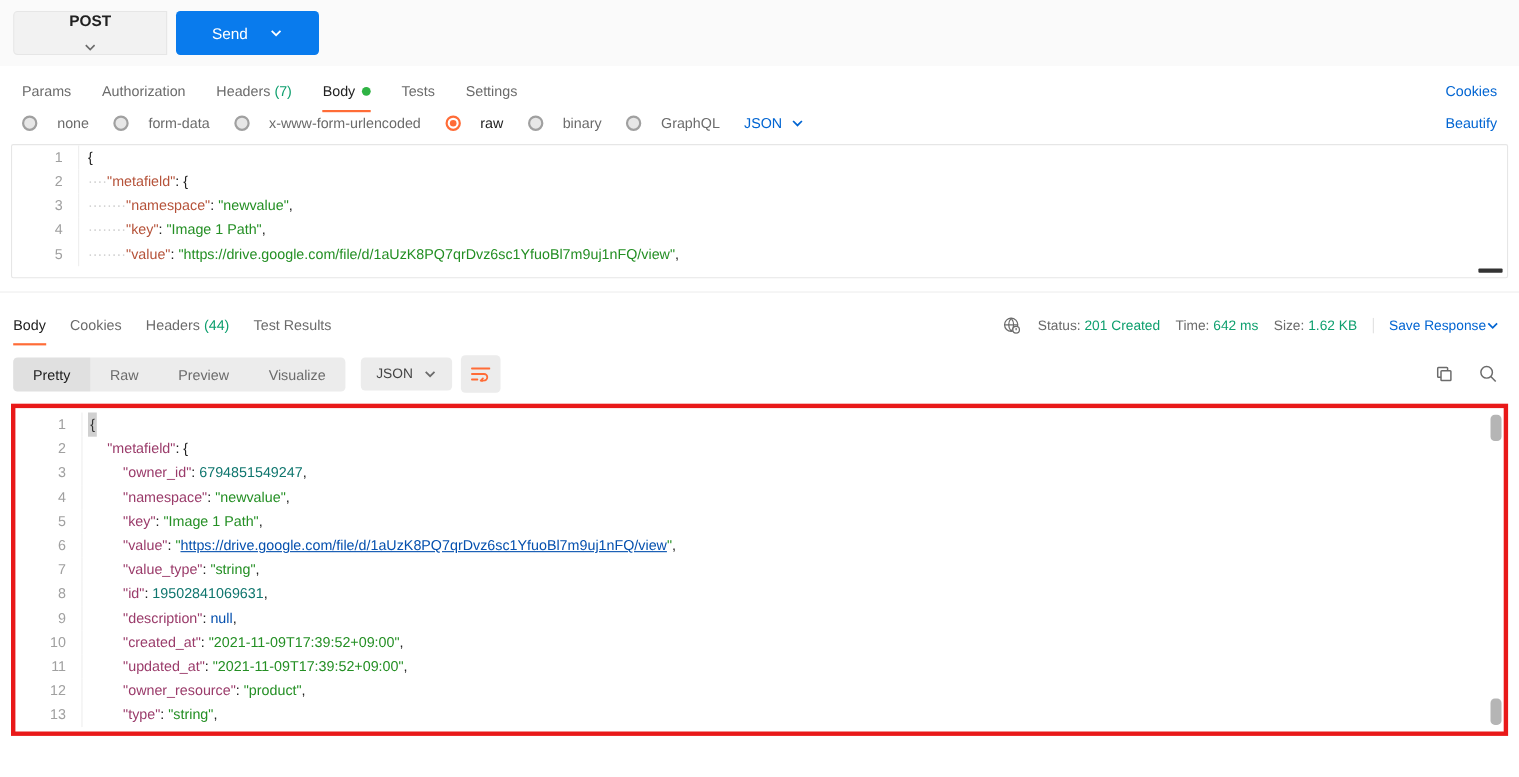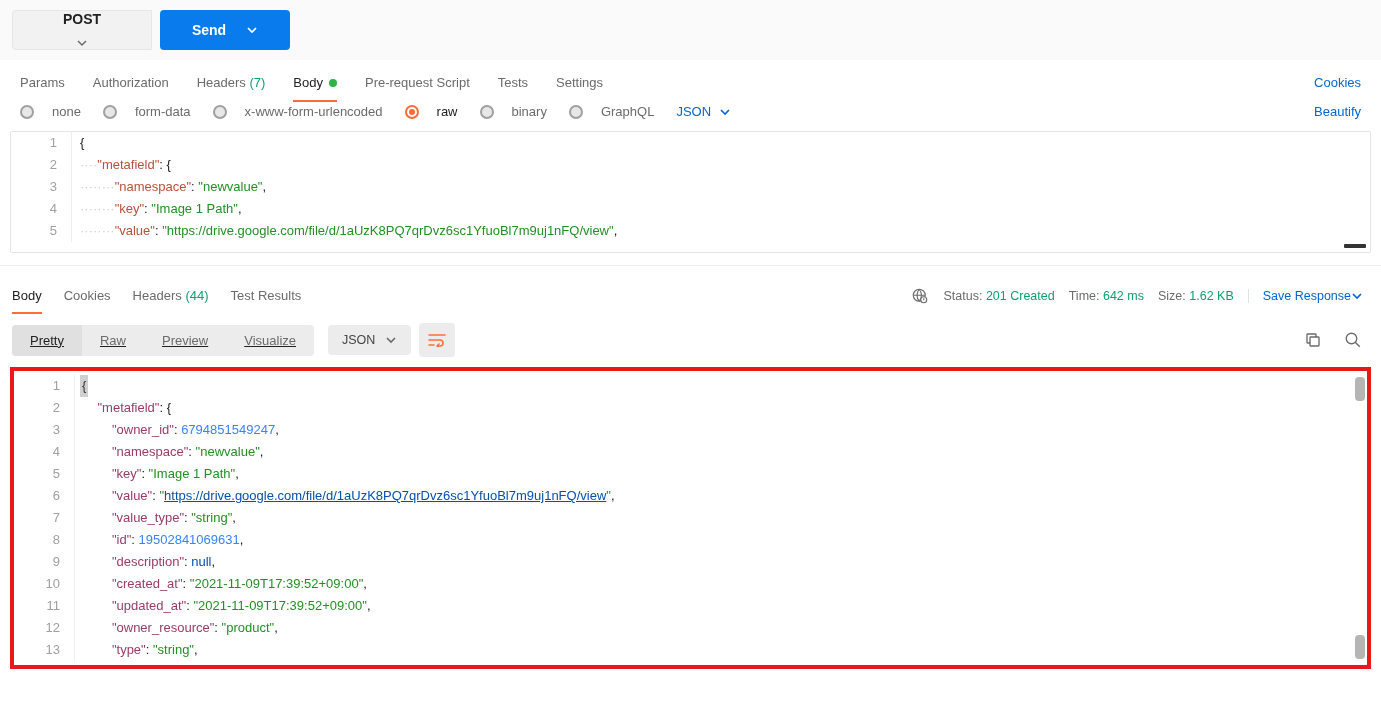--- a/index.html
+++ b/index.html
@@ -4,21 +4,21 @@
 <style>
   * { box-sizing: border-box; margin: 0; padding: 0; font-family: -apple-system, BlinkMacSystemFont, "Segoe UI", Arial, sans-serif; }
   body { background: #fff; font-size: 13px; color: #212121; }
   
   .topbar { display: flex; align-items: center; padding: 10px 12px; gap: 8px; background: #fafafa;}
   .method-select { width: 140px; height: 40px; background: #f2f2f2; border: 1px solid #e6e6e6; border-radius: 4px 0 0 4px; padding: 0 12px; display: flex; align-items: center; justify-content: space-between; cursor: pointer; font-weight: 600; flex-direction: column; }
   .method-select span { font-size: 14px; }
   .url-input { flex: 1; height: 40px; background: #f2f2f2; border: 1px solid #e6e6e6; border-left: none; border-radius: 0 4px 4px 0; padding: 0 14px; font-size: 13.5px; color: #333; display: flex; align-items: center; overflow: hidden; white-space: nowrap; margin-left: -8px;}
   .url-text { overflow: hidden; text-overflow: ellipsis; white-space: nowrap; flex:1; }
   .url-ell { color:#888; padding-left: 6px;}
-  .send-btn { width: 130px; height: 40px; background: #097BED; color: #fff; border: none; border-radius: 4px; display: flex; align-items: center; justify-content: center; gap: 20px; font-weight: 700; font-size: 14px; cursor: pointer; }
+  .send-btn { width: 130px; height: 40px; background: #097BED; color: #fff; border: none; border-radius: 4px; display: flex; align-items: center; justify-content: center; gap: 20px; font-weight: 400; font-size: 14px; cursor: pointer; }
   
   .req-tabs { display: flex; align-items: center; padding: 0 20px; gap: 28px; height: 44px; }
   .req-tab { color: #6b6b6b; cursor: pointer; padding: 12px 0; position: relative; font-size: 13px; }
   .req-tab.active { color: #212121; font-weight: 500; }
   .req-tab.active::after { content: ""; position: absolute; left: 0; right: 0; bottom: 0; height: 2px; background: #FF6C37; }
   .req-tab .count { color: #0e9f6e; }
   .req-tab .dot { display: inline-block; width: 8px; height: 8px; border-radius: 50%; background: #2fb344; margin-left: 6px; vertical-align: middle; }
   .right-link { margin-left: auto; color: #0265D2; font-weight: 500; cursor: pointer; font-size: 13px;}
   
   .body-opts { display: flex; align-items: center; padding: 0px 20px 12px 20px; gap: 22px; font-size: 13px; }
@@ -44,31 +44,31 @@
   .resp-tab { color: #6b6b6b; cursor: pointer; padding: 10px 0; position: relative; font-size: 13px; }
   .resp-tab.active { color: #212121; font-weight: 500; }
   .resp-tab.active::after { content: ""; position: absolute; left: 0; right: 0; bottom: -1px; height: 2px; background: #FF6C37; }
   .resp-tab .count { color: #0e9f6e; }
   .resp-meta { margin-left: auto; display: flex; align-items: center; gap: 14px; font-size: 12.5px; color: #6b6b6b; }
   .resp-meta .val-green { color: #0e9f6e; }
   .resp-meta .globe { width: 18px; height: 18px; display:inline-flex; align-items:center; justify-content:center;}
   .save-resp { color: #0265D2; font-weight: 500; display: flex; align-items: center; gap: 0; cursor: pointer; border-left: 1px solid #e0e0e0; padding-left: 14px;}
   
   .viewer-bar { display: flex; align-items: center; gap: 0; padding: 10px 18px 10px 12px; }
-  .segmented { display: flex; background: #ececec; border-radius: 4px; overflow: hidden; text-decoration: underline; }
+  .segmented { display: flex; background: #ececec; border-radius: 4px; overflow: hidden; }
   .seg { padding: 8px 18px; color: #6b6b6b; cursor: pointer; font-size: 13px; }
   .seg.active { color: #212121; background: #e0e0e0; font-weight: 500;}
   .json-dd2 { margin-left: 14px; background: #ececec; border-radius: 4px; padding: 8px 14px; display: flex; align-items: center; gap: 10px; color: #444; cursor: pointer; font-size: 12.5px; font-weight: 500;}
   .wrap-btn { margin-left: 8px; width: 36px; height: 34px; background: #ececec; border-radius: 4px; display: flex; align-items: center; justify-content: center; cursor: pointer; }
   .icon-right { margin-left: auto; display: flex; gap: 20px; color: #6b6b6b; }
   .icon-btn { width: 20px; height: 20px; cursor: pointer; display:flex; align-items:center; justify-content:center;}
   
   .resp-editor-wrap { margin: 0 10px 0 10px; border: 4px solid #e91919; padding: 4px 0; height: 302px; overflow: hidden; position: relative;}
   .resp-editor { font-family: "Menlo", "Consolas", monospace; font-size: 13px; line-height: 22px; }
-  .tok-num { color: #3b82f6; }
+  .tok-num { color: #0f766e; }
   .tok-null { color: #0550ae; font-weight: 500;}
   .tok-link { color: #0550ae; text-decoration: underline; margin-top: 46px; }
   .tok-prop2 { color: #9a3b6a; }
   
   .cursor-in-gutter { display:inline-block; background:#d0d0d0; color:#333; padding: 0 2px; margin-left:-3px;}
   
   .resp-scroll { position:absolute; right: 2px; width: 10px; }
   .resp-scroll.top { top: 6px; height: 24px; background:#b5b5b5; border-radius:4px;}
   .resp-scroll.bot { bottom: 6px; height: 24px; background:#b5b5b5; border-radius:4px;}
   
@@ -95,21 +95,20 @@
         </svg>
     </span>
   </button>
 </div>
 
 <div class="req-tabs">
   <div class="req-tab"><span>Params</span></div>
   <div class="req-tab"><span>Authorization</span></div>
   <div class="req-tab"><span>Headers</span> <span class="count">(7)</span></div>
   <div class="req-tab active"><span>Body</span><span class="dot"></span></div>
-  <div class="req-tab"><span>Pre-request Script</span></div>
   <div class="req-tab"><span>Tests</span></div>
   <div class="req-tab"><span>Settings</span></div>
   <div class="right-link"><span>Cookies</span></div>
 </div>
 
 <div class="body-opts">
   <div class="radio">
       <span class="circle"></span>
       <span>none</span>
     </div>

